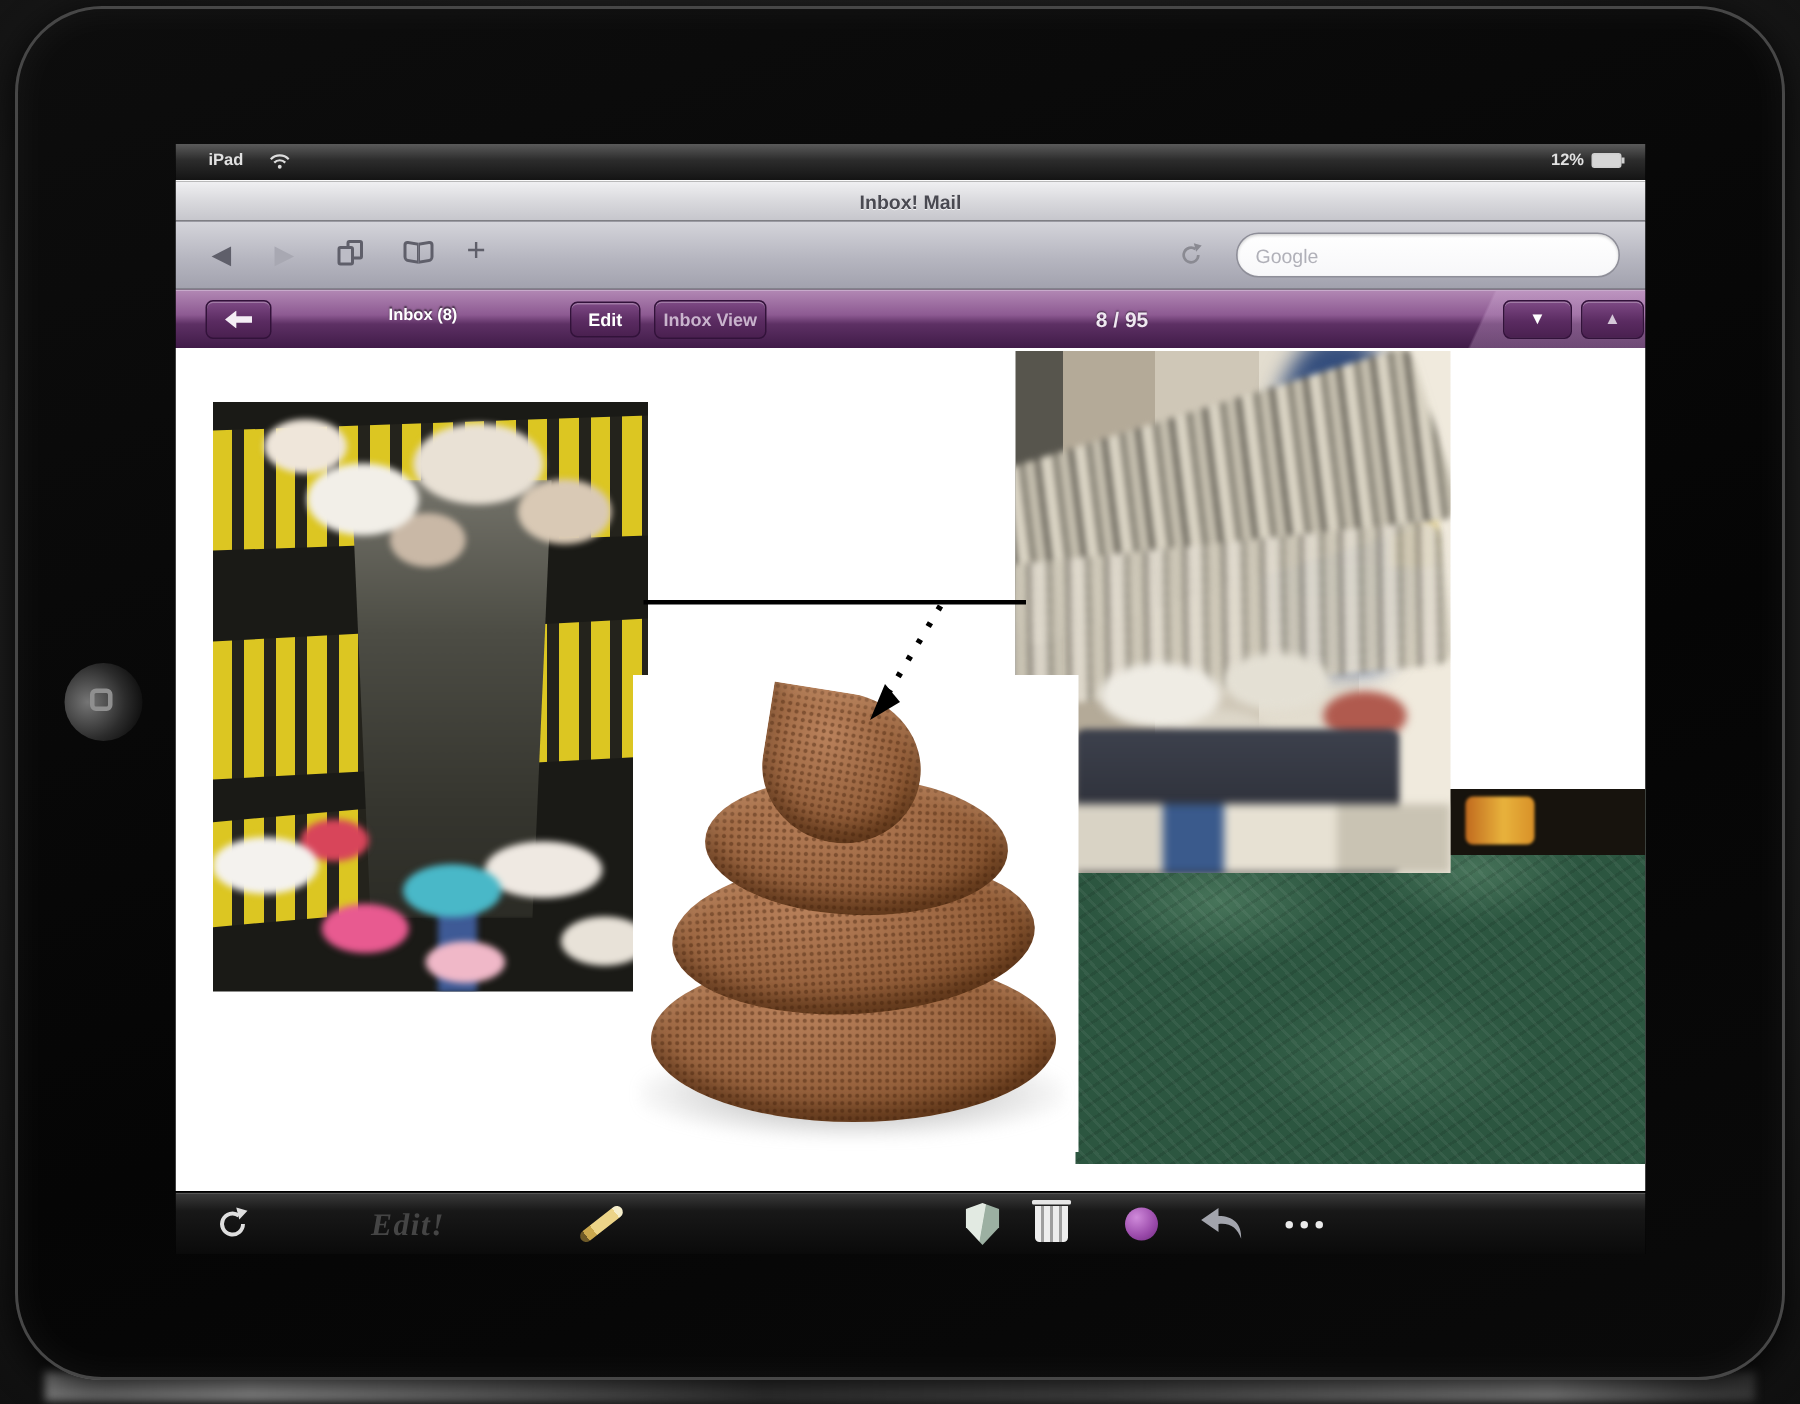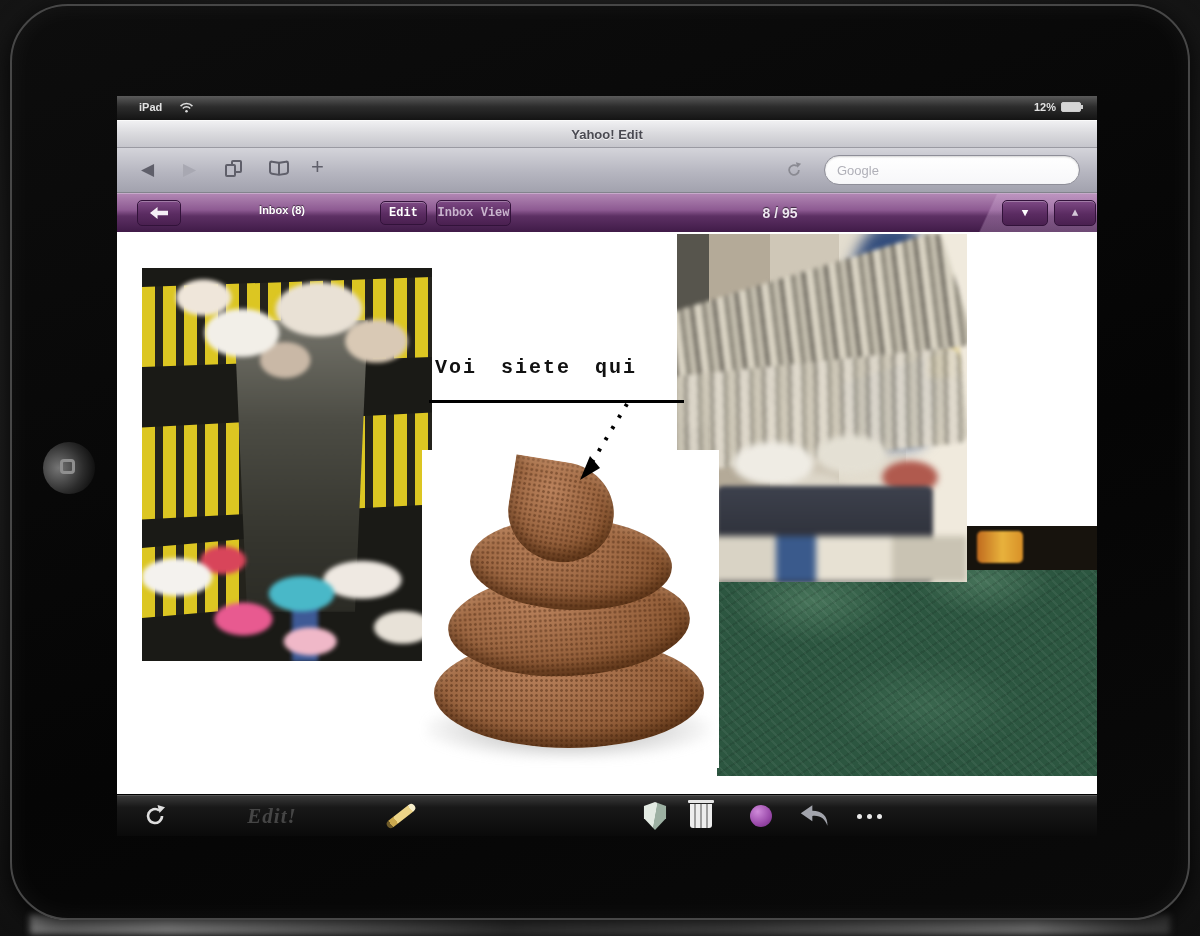--- a/index.html
+++ b/index.html
@@ -59,29 +59,29 @@
   #search-field::placeholder{color:#b0b0b8;}
   
   #mail-toolbar{position:absolute;left:0;top:97px;width:100%;height:39px;
     background:linear-gradient(180deg,#b186b3 0%,#8d5a92 42%,#5d3064 58%,#401b48 100%);
     border-top:1px solid #c7aacb;}
   #mail-toolbar .hi{position:absolute;right:0;top:0;width:180px;height:100%;
     background:linear-gradient(115deg,transparent 40%,rgba(215,180,220,.30) 41%);}
   .ptn{position:absolute;top:6px;height:26px;border:1px solid #32123a;border-radius:5px;
     background:linear-gradient(180deg,#7e4a85,#5a2b61 55%,#4a2050);
     box-shadow:inset 0 1px 0 rgba(255,255,255,.28);color:#fff;font-size:12px;font-weight:bold;
-    display:flex;align-items:center;justify-content:center;cursor:default;font-family:Liberation Mono, monospace;}
+    display:flex;align-items:center;justify-content:center;cursor:default;}
   #btn-back-mail{left:20px;width:44px;}
   .arrow-left-shape{width:18px;height:12px;background:#f4eef5;
     clip-path:polygon(0 50%,42% 0,42% 32%,100% 32%,100% 68%,42% 68%,42% 100%);}
   #inbox-label{position:absolute;left:100px;top:10px;width:130px;text-align:center;color:#fff;
     font-size:11px;font-weight:bold;text-shadow:0 -1px 1px rgba(0,0,0,.6);}
   #btn-edit{left:263px;width:47px;top:7px;height:24px;}
   #btn-fullview{left:319px;width:75px;color:#c9b4cd;}
-  #msg-counter{position:absolute;left:608px;top:11px;width:110px;text-align:center;color:#efe7f1;
+  #msg-counter{position:absolute;left:576px;top:11px;width:110px;text-align:center;color:#efe7f1;
     font-size:14px;font-weight:bold;text-shadow:0 -1px 1px rgba(0,0,0,.6);}
   #btn-down{left:885px;width:46px;font-size:11px;}
   #btn-up{left:937px;width:42px;font-size:11px;color:#d4c8d8;}
   
   #content{position:absolute;left:0;top:136px;width:980px;height:562px;background:#ffffff;overflow:hidden;}
   
   .trash-photo{position:absolute;left:25px;top:36px;width:290px;height:393px;background:#1a1a16;overflow:hidden;z-index:1;}
   .tp-band{position:absolute;left:0;right:0;background:repeating-linear-gradient(90deg,#dcc622 0 13px,#24231c 13px 21px);}
   .tp-b1{top:14px;height:80px;transform:skewY(-2deg);}
   .tp-b2{top:152px;height:92px;transform:skewY(-3deg);}
@@ -201,21 +201,21 @@
           </svg>
         </div>
         <div class="right">
           <span>12%</span>
           <span class="battery-icon">
               <i></i>
             </span>
         </div>
       </div>
 
-      <div id="title-bar">Yahoo! Edit</div>
+      <div id="title-bar">Inbox! Mail</div>
 
       <div id="nav-bar">
         <span class="nav-glyph" id="nav-back">◀</span>
         <span class="nav-glyph" id="nav-forward">▶</span>
         <span class="pages-icon">
           <i class="pg pg1"></i>
             <i class="pg pg2"></i>
         </span>
         <span class="book-icon">
           <i class="bk bk1"></i>
@@ -271,21 +271,20 @@
         </div>
 
         <div class="poop-block">
           <div class="pp-shadow"></div>
           <div class="pp pp-c1"></div>
           <div class="pp pp-c2"></div>
           <div class="pp pp-c3"></div>
           <div class="pp pp-tip"></div>
         </div>
 
-        <div id="annotation">Voi siete qui</div>
         <div id="hline"></div>
         <svg id="arrow-svg" width="70" height="90" viewBox="0 0 70 90">
           <line x1="60" y1="4" x2="24" y2="64" stroke="#000" stroke-width="4" stroke-dasharray="3 10"></line>
           <polygon points="13,80 33,68 23,56" fill="#000"></polygon>
         </svg>
       </div>
 
       <div id="bottom-bar">
         <div class="bb" id="bb-refresh">
           <svg width="24" height="24" viewBox="0 0 24 24">

